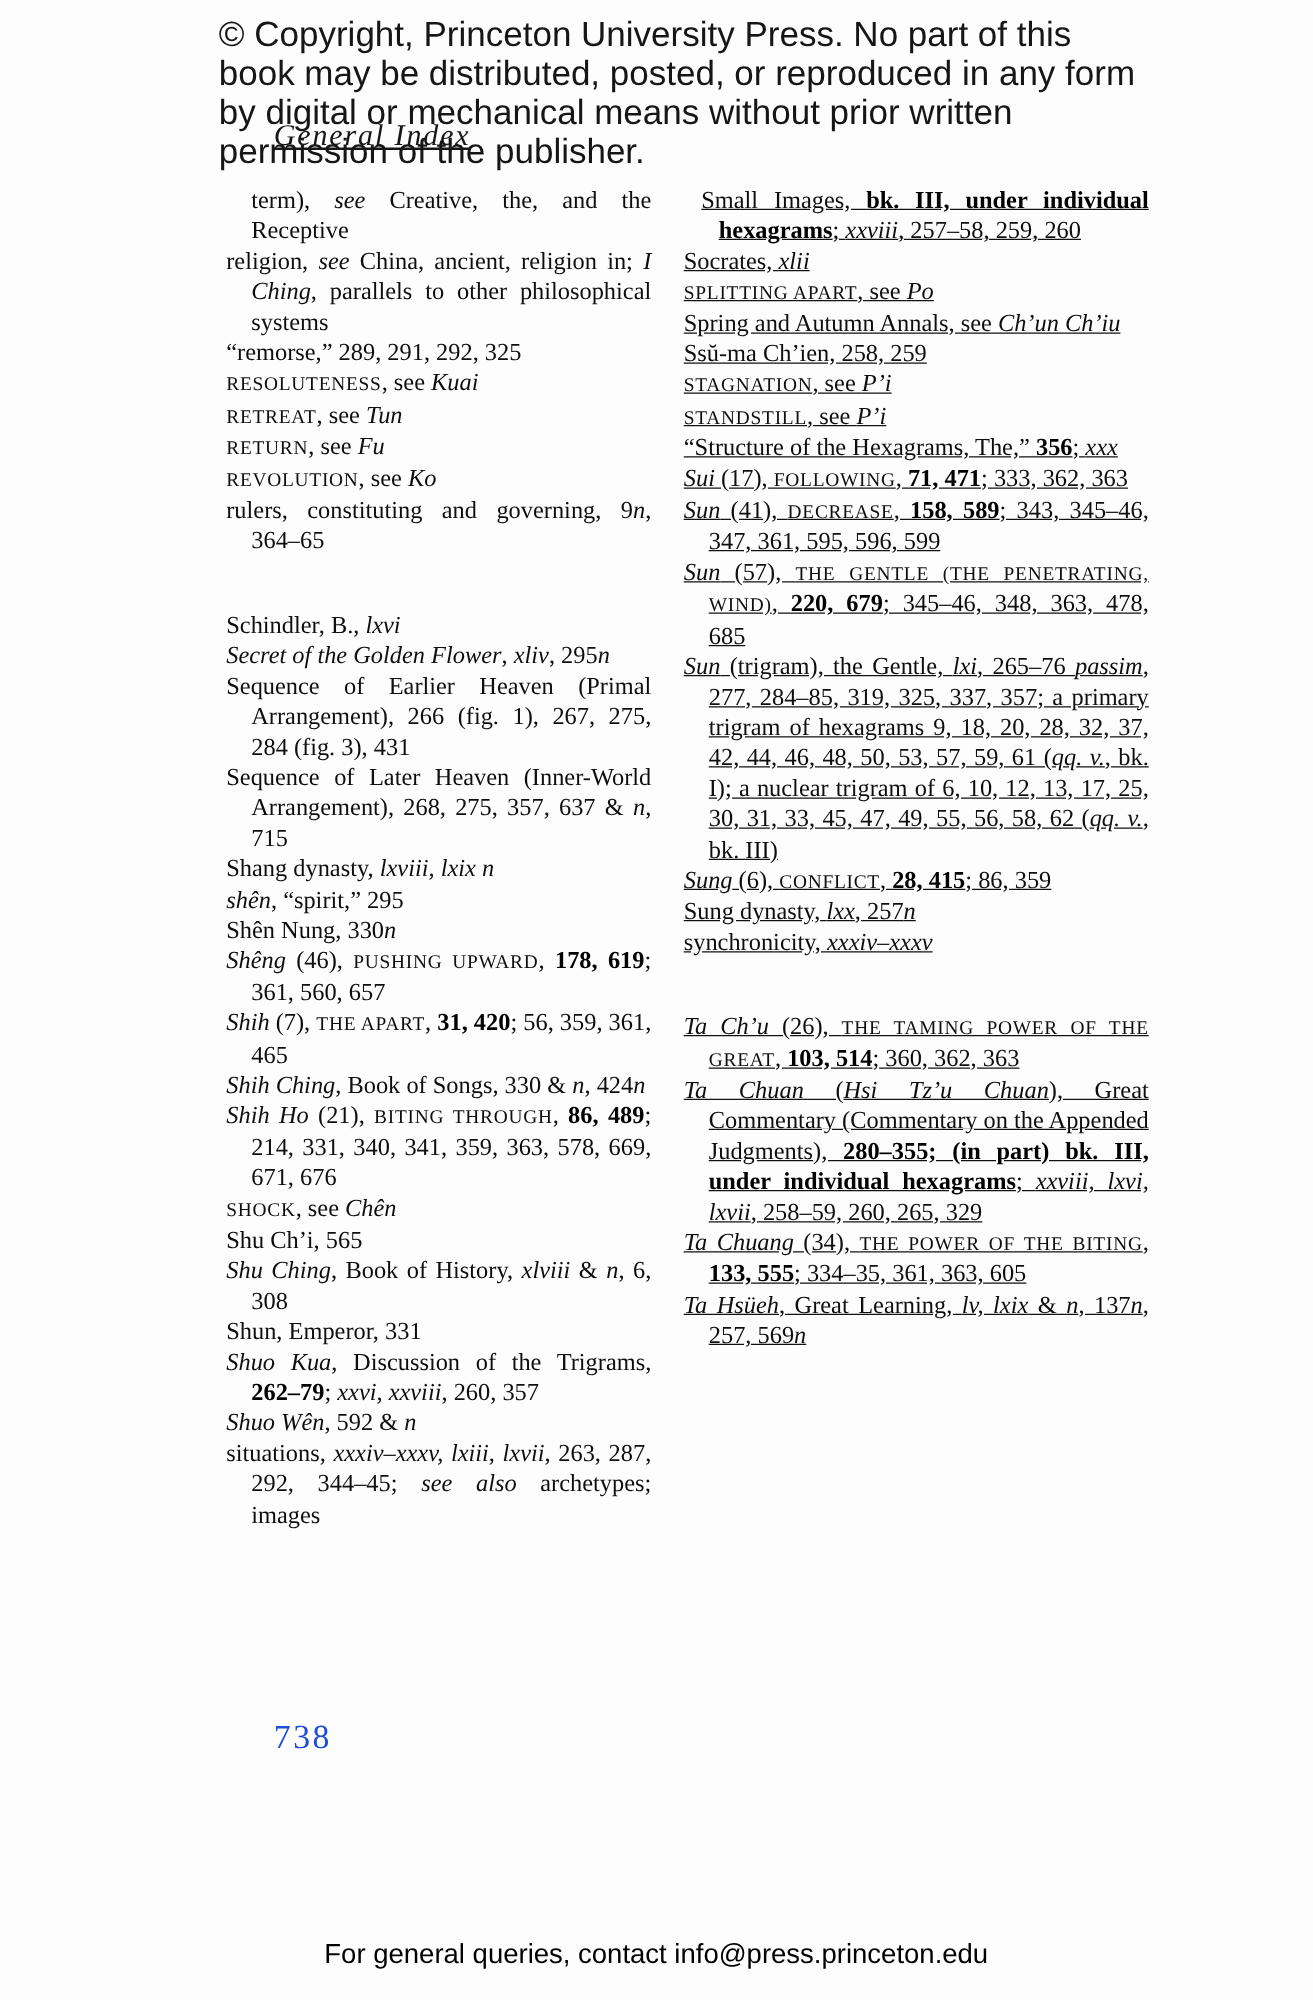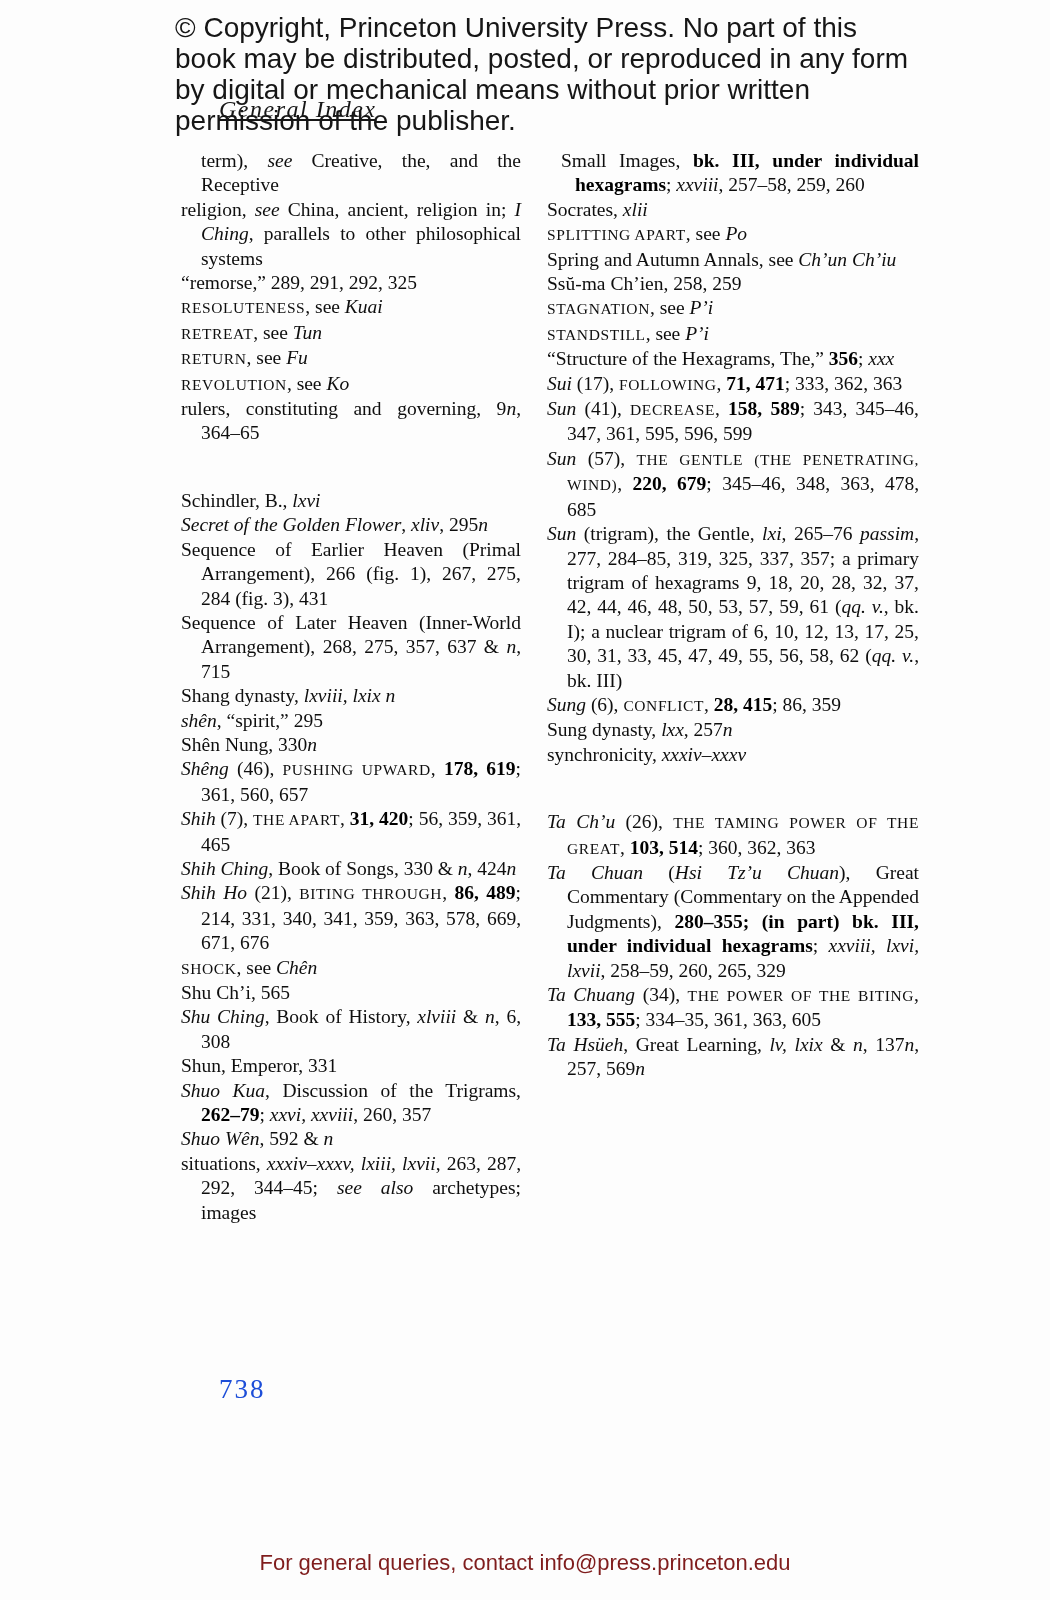--- a/index.html
+++ b/index.html
@@ -42,21 +42,21 @@
     position: absolute;
     left: 181px;
     top: 149px;
     display: flex;
     gap: 26px;
   }
   .col {
     font-family: "Liberation Serif", serif;
   }
   .col-left  { width: 340px; }
-  .col-right { width: 372px; }
+  .col-right { width: 372px; text-decoration: underline; }
   .entry {
     margin: 0;
     font-size: 19.5px;
     line-height: 24.4px;
     text-align: justify;
     padding-left: 20px;
     text-indent: -20px;
     color: #0e0e0e;
     hyphens: auto;
     -webkit-hyphens: auto;
@@ -79,21 +79,21 @@
   }
   .footer {
     position: absolute;
     left: 0;
     top: 1550px;
     width: 1050px;
     margin: 0;
     text-align: center;
     font-family: "Liberation Sans", sans-serif;
     font-size: 22px;
-    color: #7f1d1d;
+    color: #000000;
   }
 </style>
 </head>
 <body>
 
 <div class="page">
   <p class="copyright">© Copyright, Princeton University Press. No part of this book may be distributed, posted, or reproduced in any form by digital or mechanical means without prior written permission of the publisher.</p>
 
   <p class="running-head">General Index</p>
 

